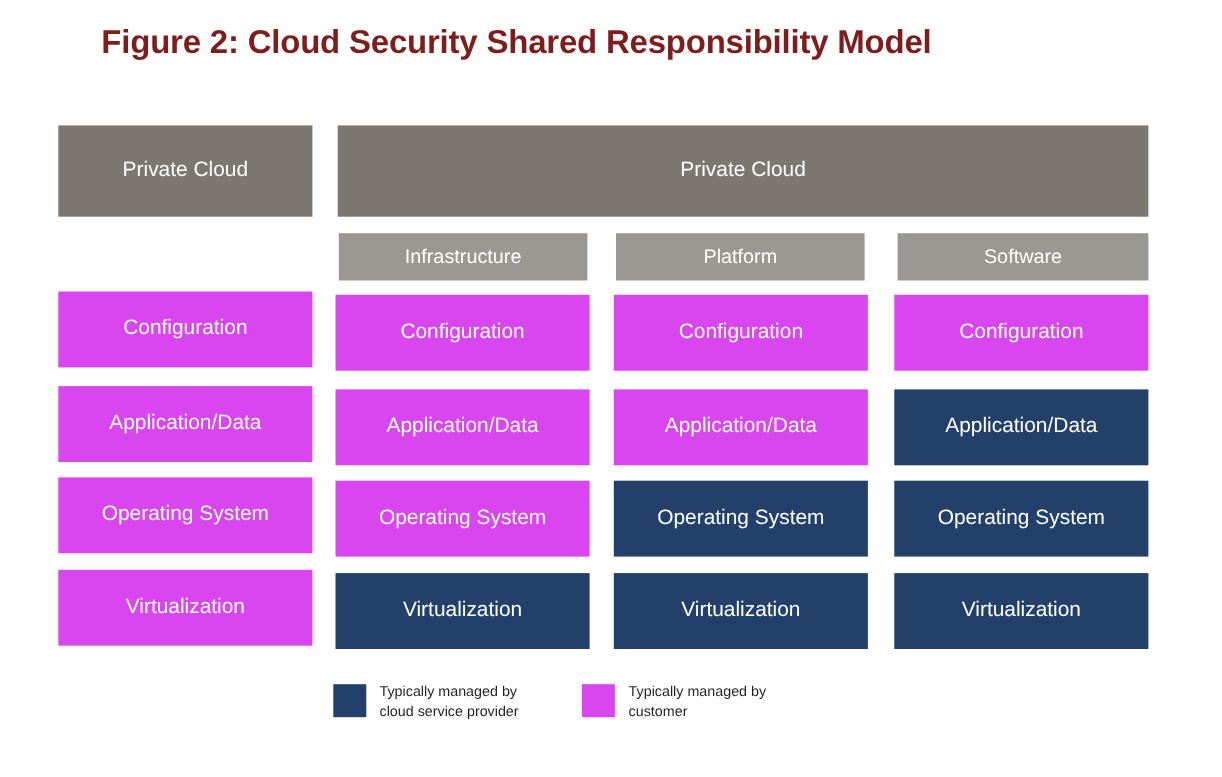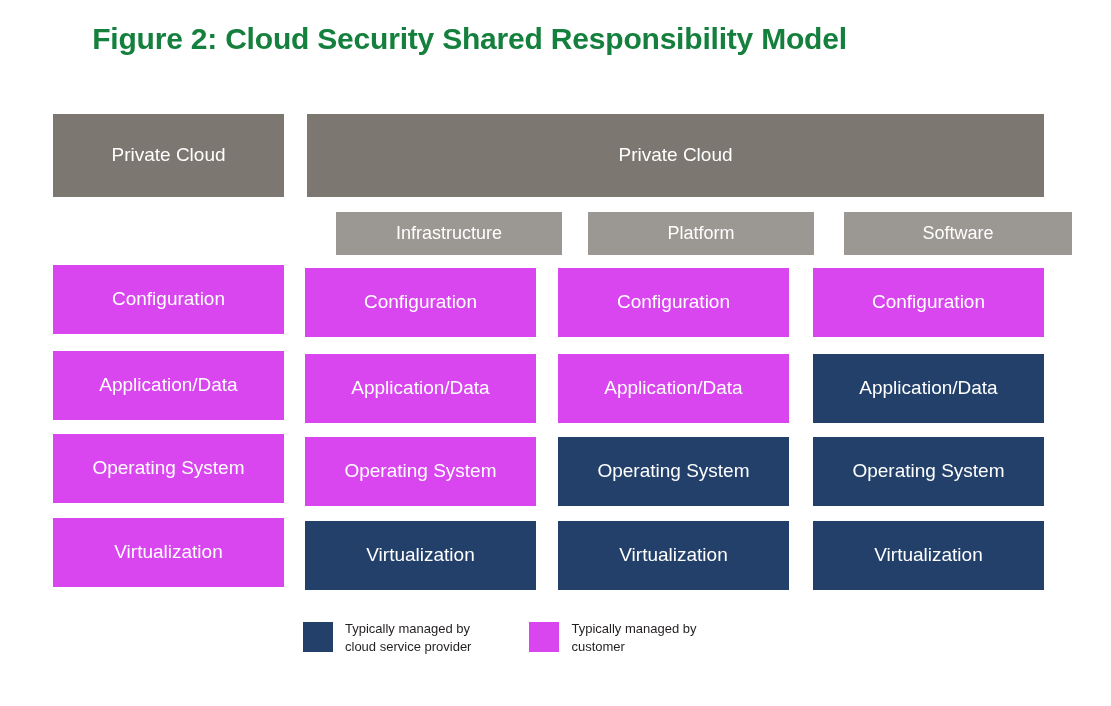--- a/index.html
+++ b/index.html
@@ -21,21 +21,21 @@
   }
 
   .figure-title {
     position: absolute;
     top: 22px;
     left: 0;
     width: 939px;
     text-align: center;
     font-size: 30px;
     font-weight: bold;
-    color: #15803d;
+    color: #7f1d1d;
     letter-spacing: -0.2px;
     white-space: nowrap;
   }
 
   
   .box {
     position: absolute;
     display: flex;
     align-items: center;
     justify-content: center;
@@ -43,21 +43,21 @@
     font-size: 19px;
     line-height: 1.1;
     text-align: left;
     box-sizing: border-box;
     padding: 0 14px;
   }
   .box.banner { font-size: 19px; }
   .box.subhead { font-size: 18px; }
 
   .fill-darkgray { background: #7c7771; }
-  .fill-midgray  { background: #9b9793; margin-left: 28px; }
+  .fill-midgray  { background: #9b9793; }
   .fill-teal     { background: #d946ef; }
   .fill-navy     { background: #23406a; }
 
   
   .legend {
     position: absolute;
     left: 303px;
     top: 620px;
     display: flex;
     align-items: flex-start;

